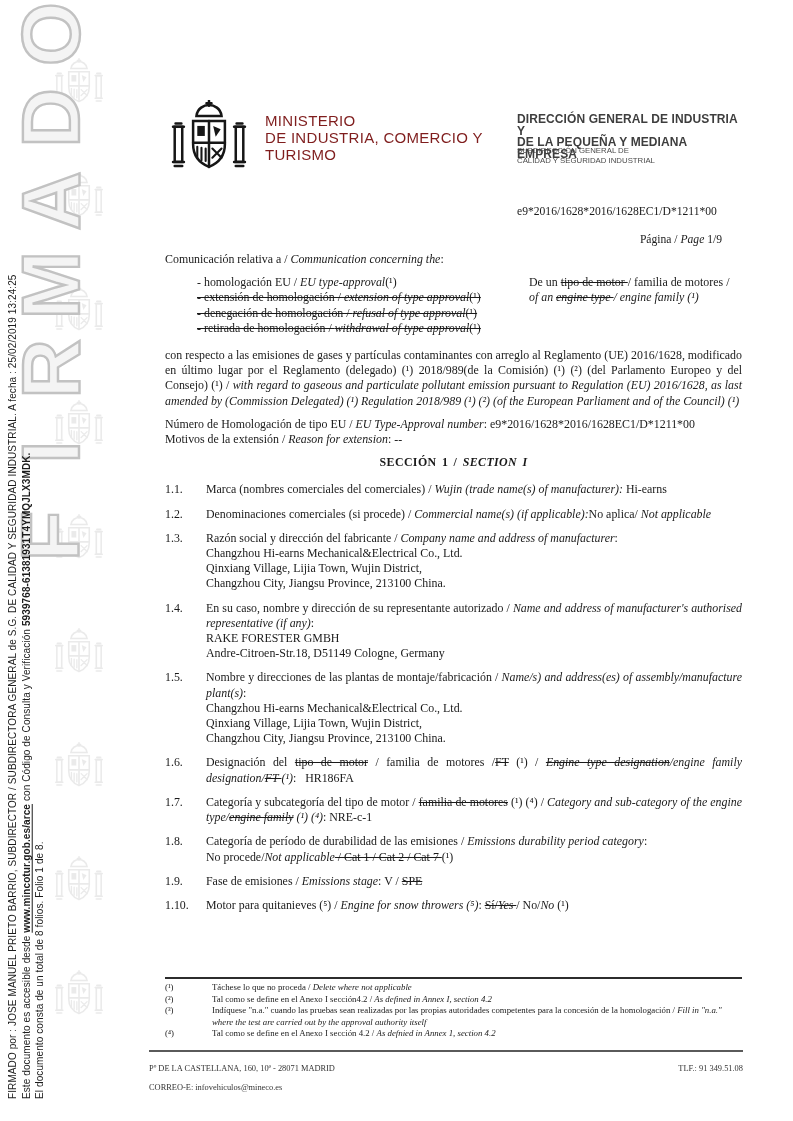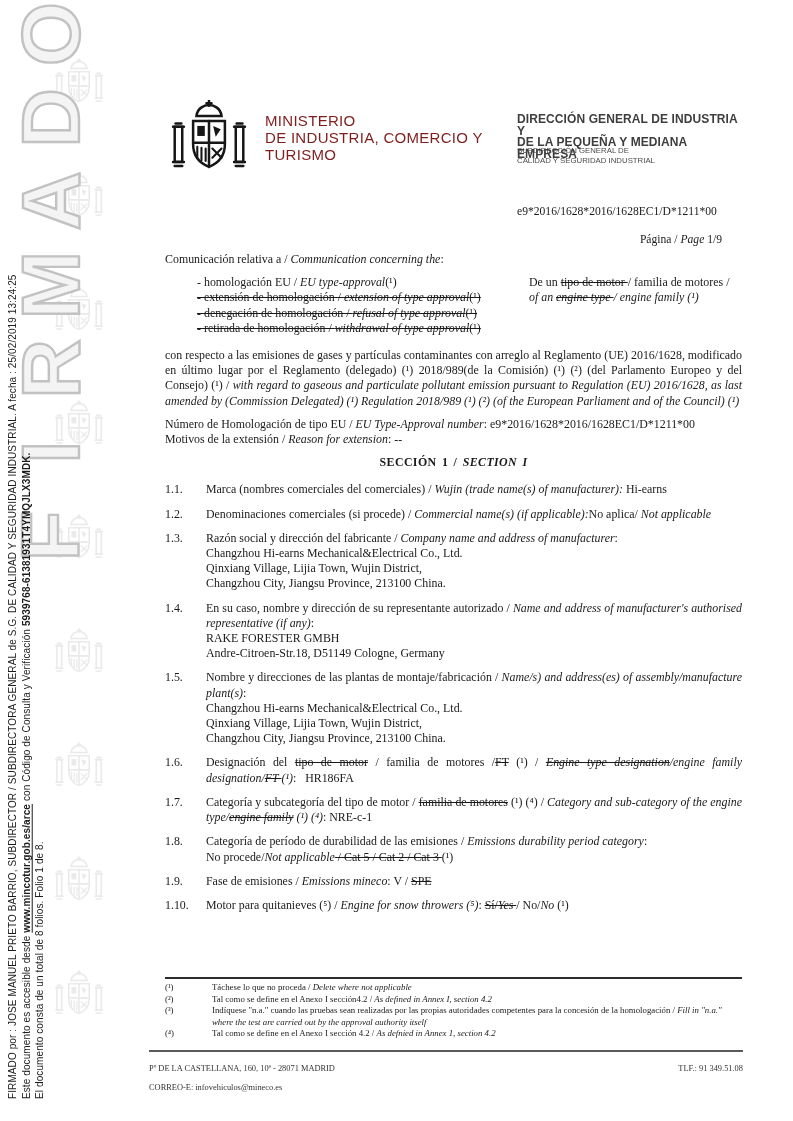--- a/index.html
+++ b/index.html
@@ -342,27 +342,27 @@
         <div class="item">
           <div class="item-num">1.7.</div>
           <div class="item-body">
             <div><span>Categoría y subcategoría del tipo de motor / </span><span class="st">familia de motores</span><span> (¹) (⁴) / </span><span class="i">Category and sub-category of the engine type/</span><span class="i st">engine family</span><span class="i"> (¹) (⁴)</span><span>: NRE-c-1</span></div>
           </div>
         </div>
         <div class="item">
           <div class="item-num">1.8.</div>
           <div class="item-body">
             <div><span>Categoría de período de durabilidad de las emisiones / </span><span class="i">Emissions durability period category</span><span>:</span></div>
-            <div><span>No procede/</span><span class="i">Not applicable</span><span class="st"> / Cat 5 / Cat 2 / Cat 3 </span><span>(¹)</span></div>
+            <div><span>No procede/</span><span class="i">Not applicable</span><span class="st"> / Cat 1 / Cat 2 / Cat 7 </span><span>(¹)</span></div>
           </div>
         </div>
         <div class="item">
           <div class="item-num">1.9.</div>
           <div class="item-body">
-            <div><span>Fase de emisiones / </span><span class="i">Emissions mineco</span><span>: V / </span><span class="st">SPE</span></div>
+            <div><span>Fase de emisiones / </span><span class="i">Emissions stage</span><span>: V / </span><span class="st">SPE</span></div>
           </div>
         </div>
         <div class="item">
           <div class="item-num">1.10.</div>
           <div class="item-body">
             <div><span>Motor para quitanieves (⁵) / </span><span class="i">Engine for snow throwers (⁵)</span><span>: </span><span class="st">Sí/</span><span class="i st">Yes </span><span>/ No/</span><span class="i">No</span><span> (¹)</span></div>
           </div>
         </div>
       </div>
 

